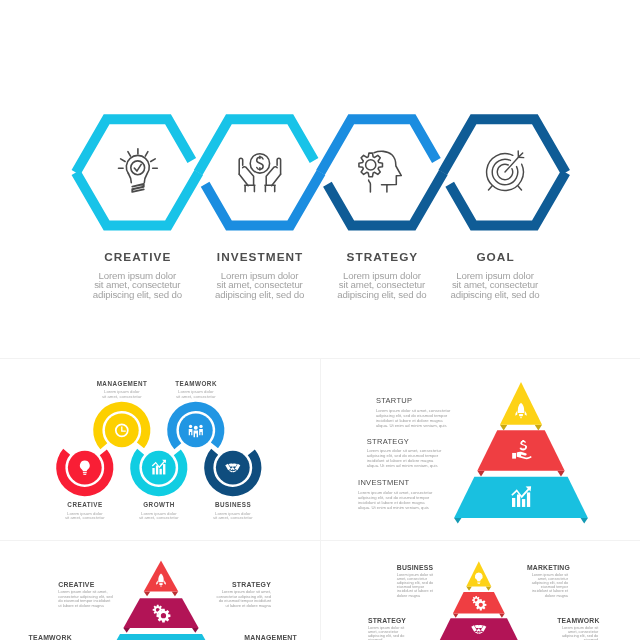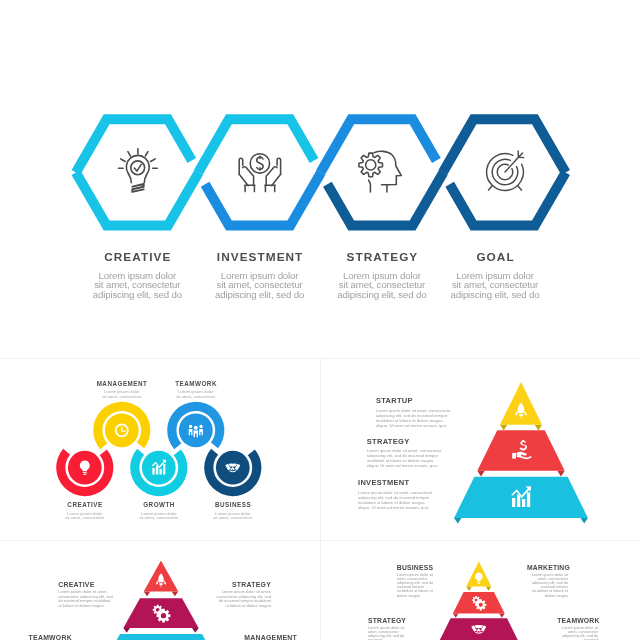--- a/index.html
+++ b/index.html
@@ -12,21 +12,21 @@
   svg{display:block;}
   .pyr4cap{position:absolute;text-align:left;}
   .pyr4cap.ra{text-align:right;}
   .pyr4cap-t{font-size:6.9px;font-weight:700;letter-spacing:0.25px;color:#4a4a4a;}
   .pyr4cap-b{margin-top:2.2px;font-size:4.0px;line-height:4.45px;color:#9d9d9d;}
   .pyr5cap{position:absolute;text-align:left;}
   .pyr5cap.ra{text-align:right;}
   .pyr5cap-t{font-size:6.8px;font-weight:700;letter-spacing:0.2px;color:#4a4a4a;}
   .pyr5cap-b{margin-top:2.0px;font-size:3.8px;line-height:4.15px;color:#9d9d9d;}
   .pyrcap{position:absolute;text-align:left;}
-  .pyrcap-t{font-size:7.5px;font-weight:700;letter-spacing:0.3px;color:#4a4a4a;}
+  .pyrcap-t{font-size:7.5px;font-weight:400;letter-spacing:0.3px;color:#4a4a4a;}
   .pyrcap-b{margin-top:2.6px;font-size:4.2px;line-height:5.0px;color:#9d9d9d;}
   .circap{position:absolute;width:120px;text-align:center;}
   .circap-t{font-size:6.3px;font-weight:700;letter-spacing:0.5px;color:#4d4d4d;text-indent:0.5px;}
   .circap-b{margin-top:3.5px;font-size:4.3px;line-height:4.6px;color:#a8a8a8;}
   .hexcap{position:absolute;top:250px;width:140px;text-align:center;}
   .hexcap-t{font-size:11.8px;font-weight:700;letter-spacing:1.05px;color:#4d4d4d;text-indent:1.05px;}
   .hexcap-b{margin-top:7px;font-size:9.7px;line-height:9.4px;color:#a2a2a2;letter-spacing:-0.15px;}
 </style>
 </head>
 <body>

